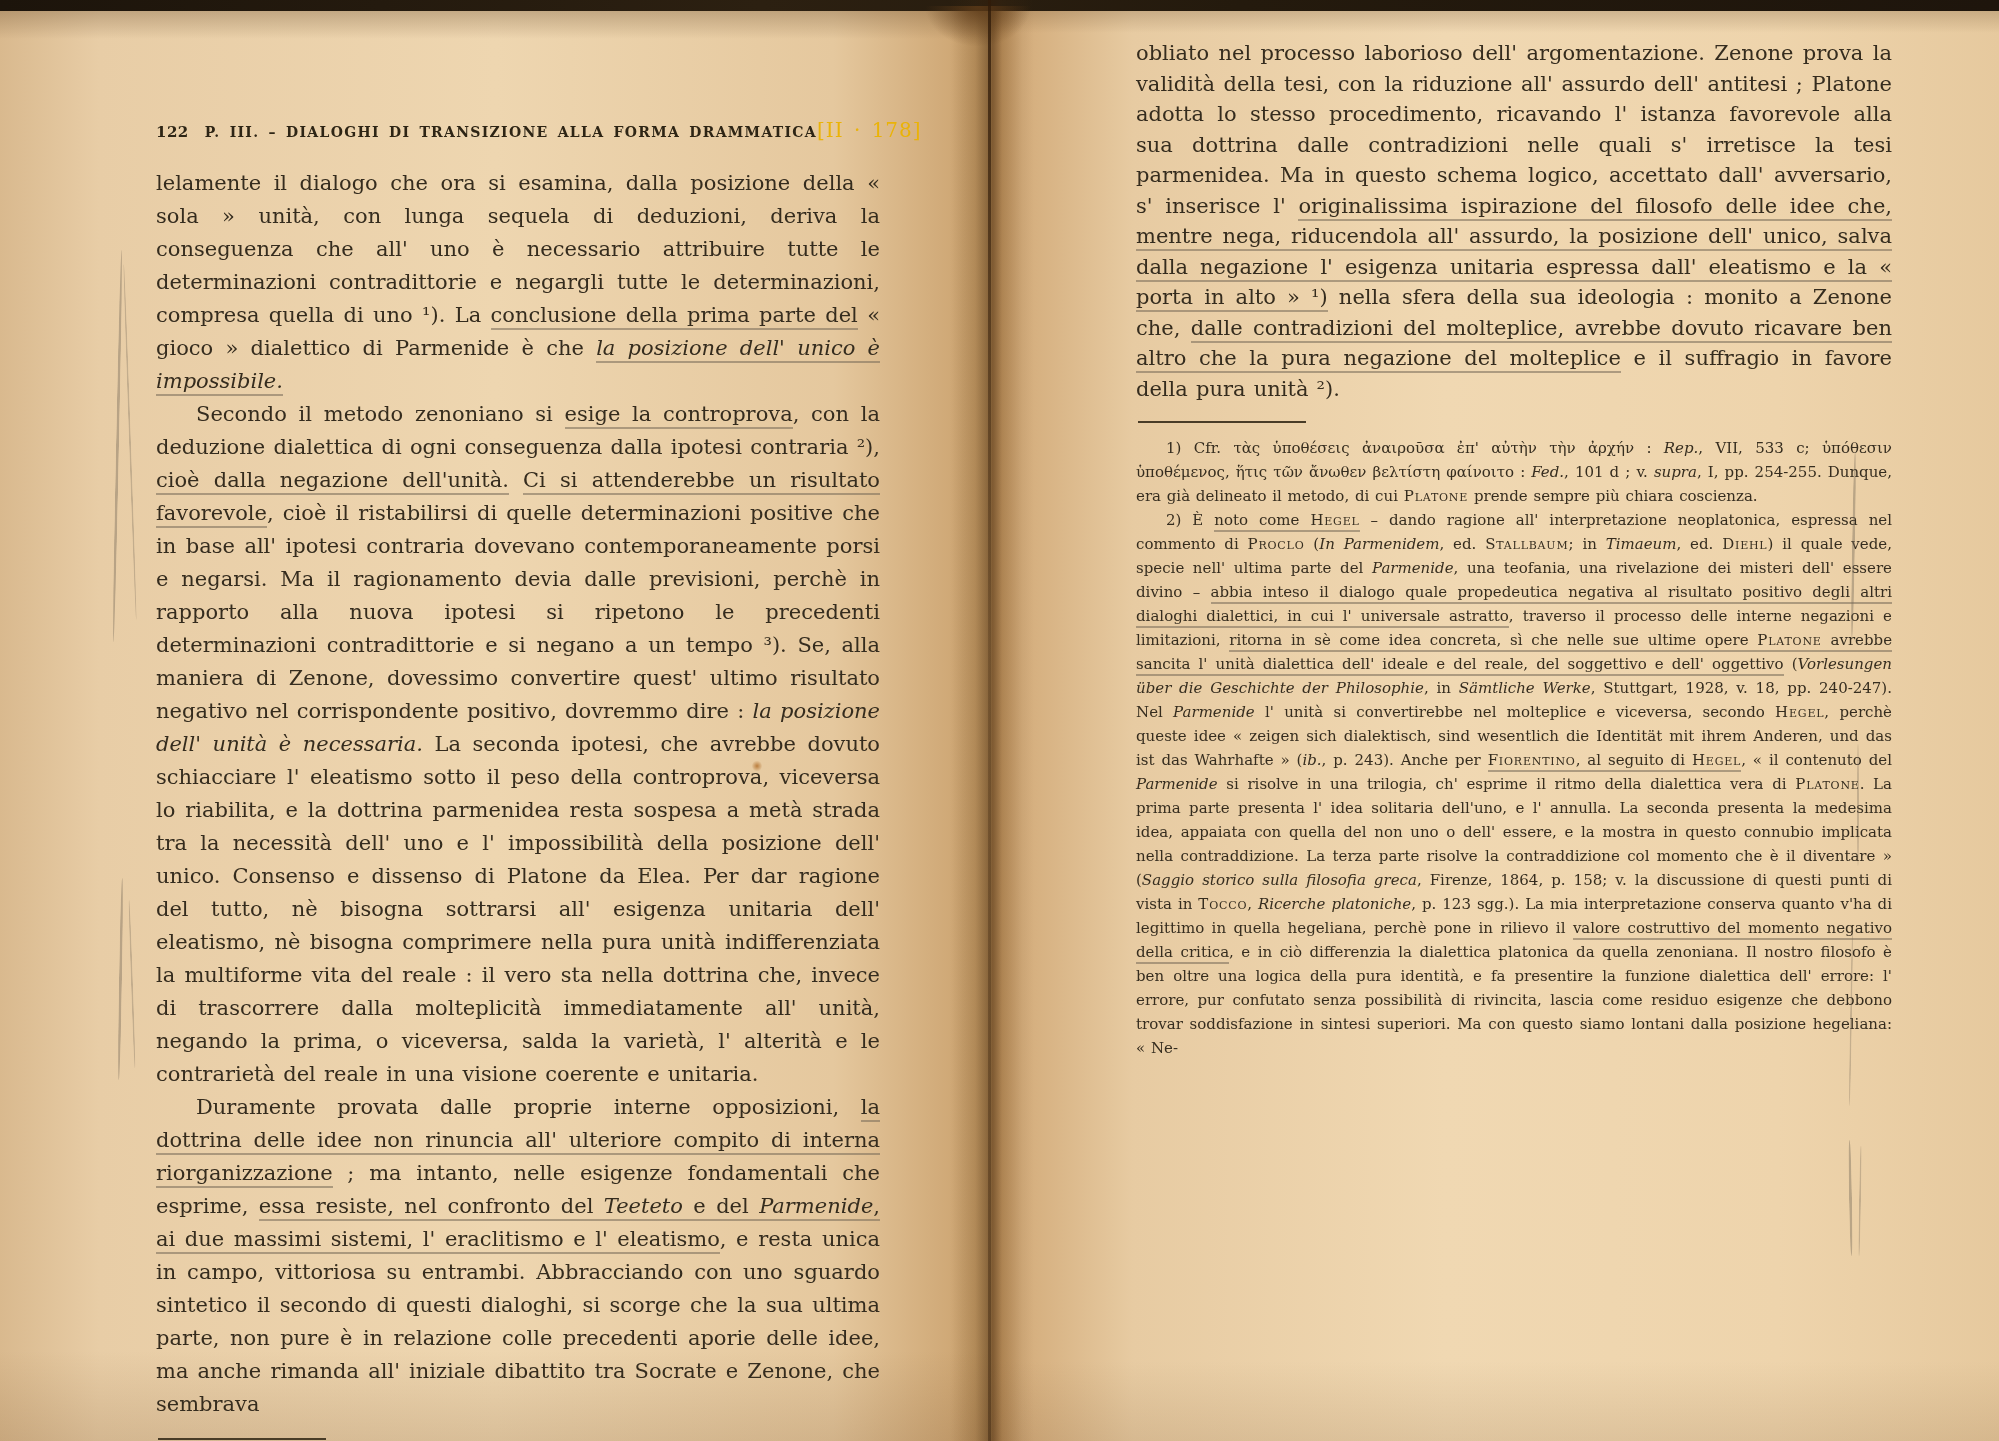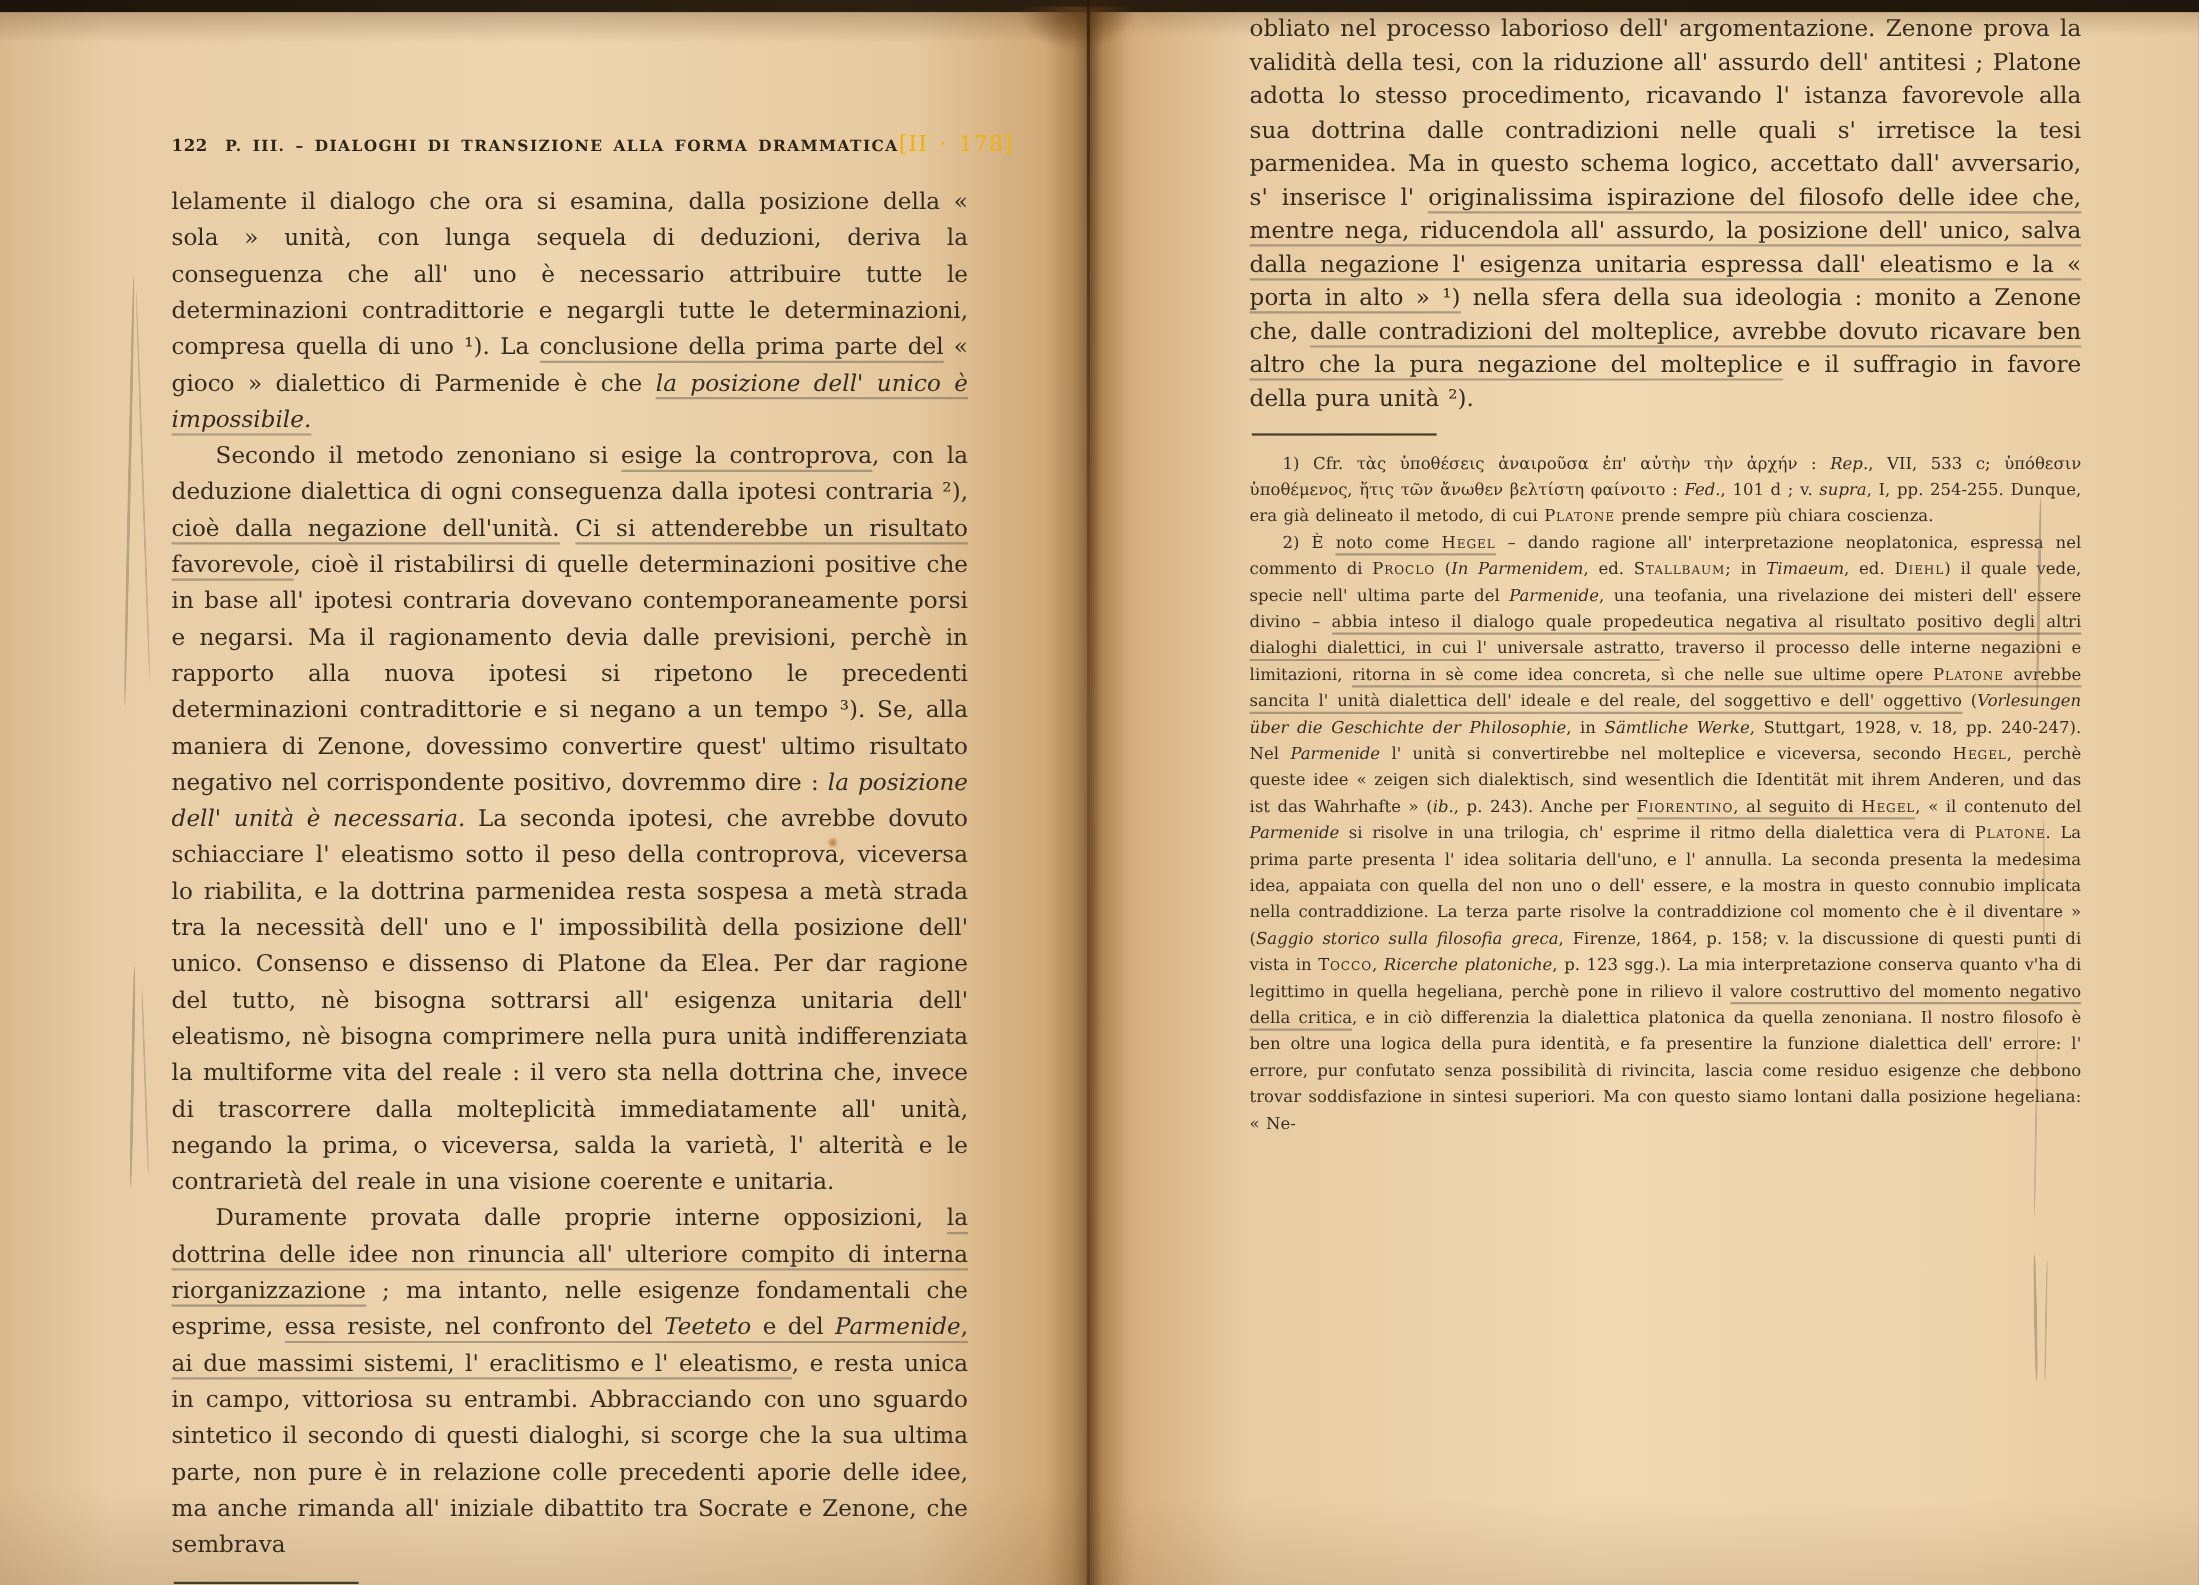--- a/index.html
+++ b/index.html
@@ -49,21 +49,21 @@
     display:flex; justify-content:space-between; align-items:baseline;
     font-weight:bold; font-size:14px; letter-spacing:1.3px; word-spacing:3px;
     color:#2e2515; white-space:nowrap;
   }
   #col-left  .page-header { margin-top:118px; }
   #col-right .page-header { margin-top:112px; }
   .hgroup { display:flex; align-items:baseline; gap:16px; }
   .pagenum { font-size:15px; letter-spacing:.5px; }
   .volref  { font-weight:normal; font-size:20px; letter-spacing:1px; color:#eab308; }
   .body-text { margin-top:25px; text-align:justify; font-size:21px; line-height:33px; word-spacing:1.5px; }
-  #col-right .body-text { line-height:30.5px; margin-top:11px; }
+  #col-right .body-text { line-height:30.5px; margin-top:38px; }
   .body-text p { margin:0; }
   p.indent { text-indent:40px; }
   .fn-rule { border:none; border-top:2px solid #493c27; width:168px; margin:17px 0 0 2px; }
   .footnotes { color:#362d1f; }
   #col-left  .footnotes { margin-top:15px; font-size:16.5px; line-height:33px; padding-left:46px; }
   #col-right .footnotes { margin-top:13px; font-size:15px; line-height:24px; text-align:justify; word-spacing:1px; }
   .footnotes p { margin:0; }
   #col-right .footnotes p { text-indent:30px; }
   
   .i  { font-style:italic; }

